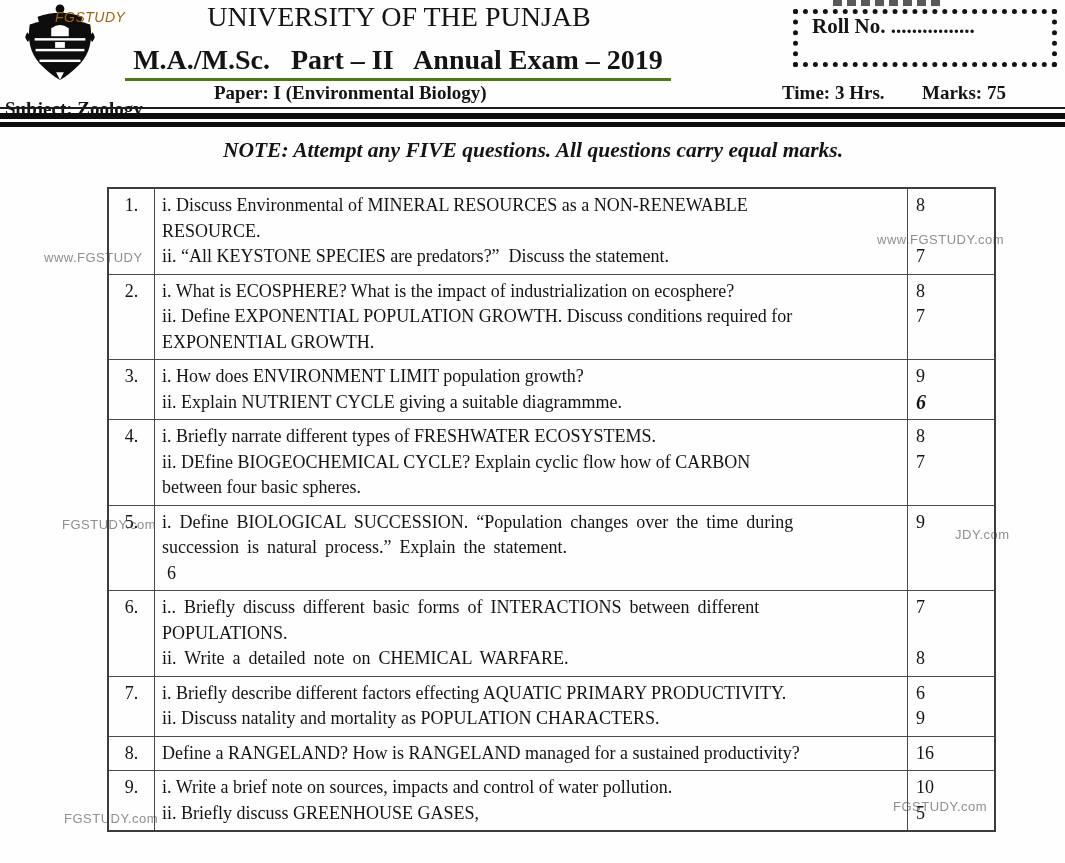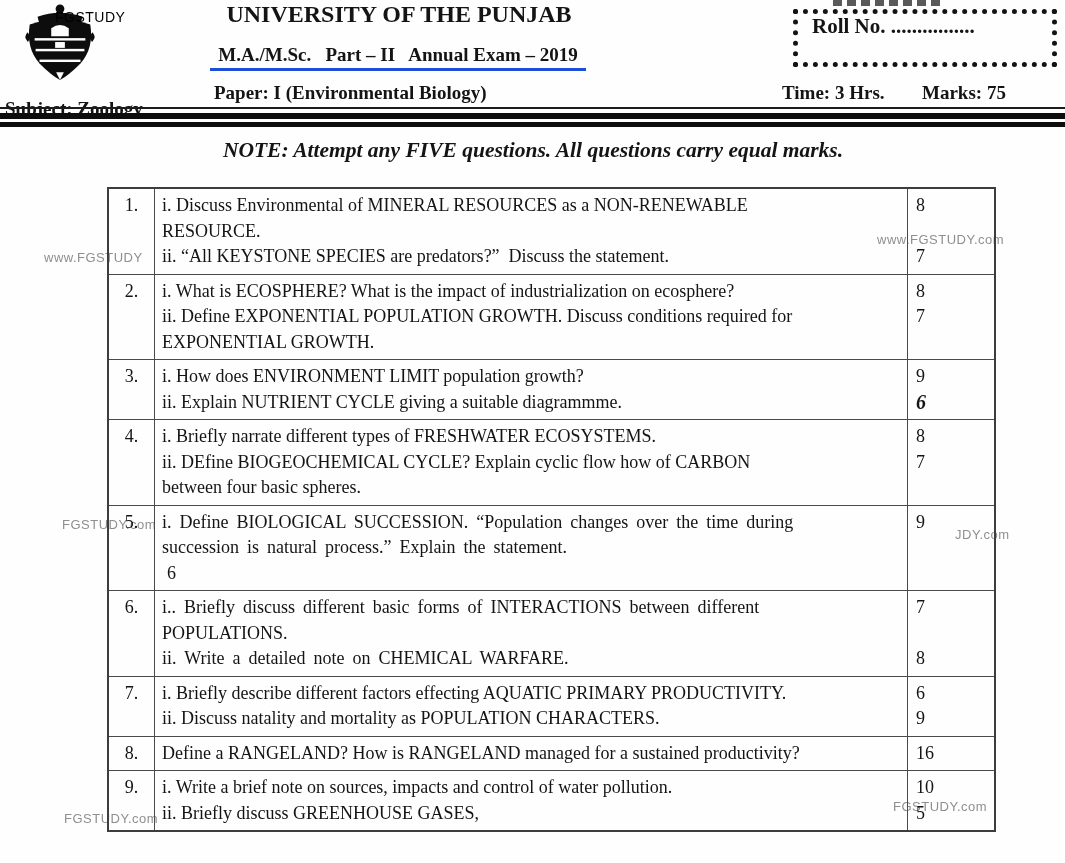--- a/index.html
+++ b/index.html
@@ -6,35 +6,35 @@
   html, body { background:#e8e8e8; }
   body { font-family: "Liberation Serif", "DejaVu Serif", serif; }
   .page {
     position: relative; width: 1065px; height: 863px;
     background: #fefefe; color: #141414; overflow: hidden;
     margin: 0 auto;
   }
   
   .logo { position:absolute; left:16px; top:3px; width:88px; height:80px; }
   .wm { position:absolute; color:#8f8f8f; font-family:"Liberation Sans","DejaVu Sans",sans-serif; font-size:13px; letter-spacing:.5px; white-space:nowrap; }
-  .wm-brand { left:55px; top:9px; font-size:14px; color:#000000; }
+  .wm-brand { left:55px; top:9px; font-size:14px; color:#a16207;font-style:italic; }
   .wm-left-top { left:44px; top:250px; }
   .wm-right-top { left:877px; top:232px; }
   .wm-left-mid { left:62px; top:517px; }
   .wm-right-mid { left:955px; top:507px;margin-top:20px; }
   .wm-right-bottom { left:893px; top:799px; }
   .wm-left-bottom { left:64px; top:811px; }
   .title {
     position:absolute; left:110px; top:1px; width:578px; text-align:center;
-    font-size:24px; font-weight:700; letter-spacing:0px; white-space:nowrap;
+    font-size:28px; font-weight:400; letter-spacing:0px; white-space:nowrap;
   }
   .subtitle-wrap { position:absolute; left:118px; top:44px; width:560px; text-align:center; }
   .subtitle {
-    display:inline-block; font-size:19px; font-weight:700; white-space:pre;
-    border-bottom:3px solid #1d4ed8; padding:0 8px 2px 8px;
+    display:inline-block; font-size:28px; font-weight:700; white-space:pre;
+    border-bottom:3px solid #4d7c0f; padding:0 8px 2px 8px;
   }
   .rollbox {
     position:absolute; left:793px; top:9px; width:264px; height:58px;
     border:5px dotted #131313; display:flex; align-items:flex-start; padding-left:14px;
   }
   .rollbox span { font-size:21px; font-weight:700; white-space:pre; }
   .cutfrag {
     position:absolute; left:833px; top:0; width:110px; height:6px; overflow:hidden;
     background: repeating-linear-gradient(90deg,#222 0 9px,transparent 9px 14px);
     opacity:.75;

